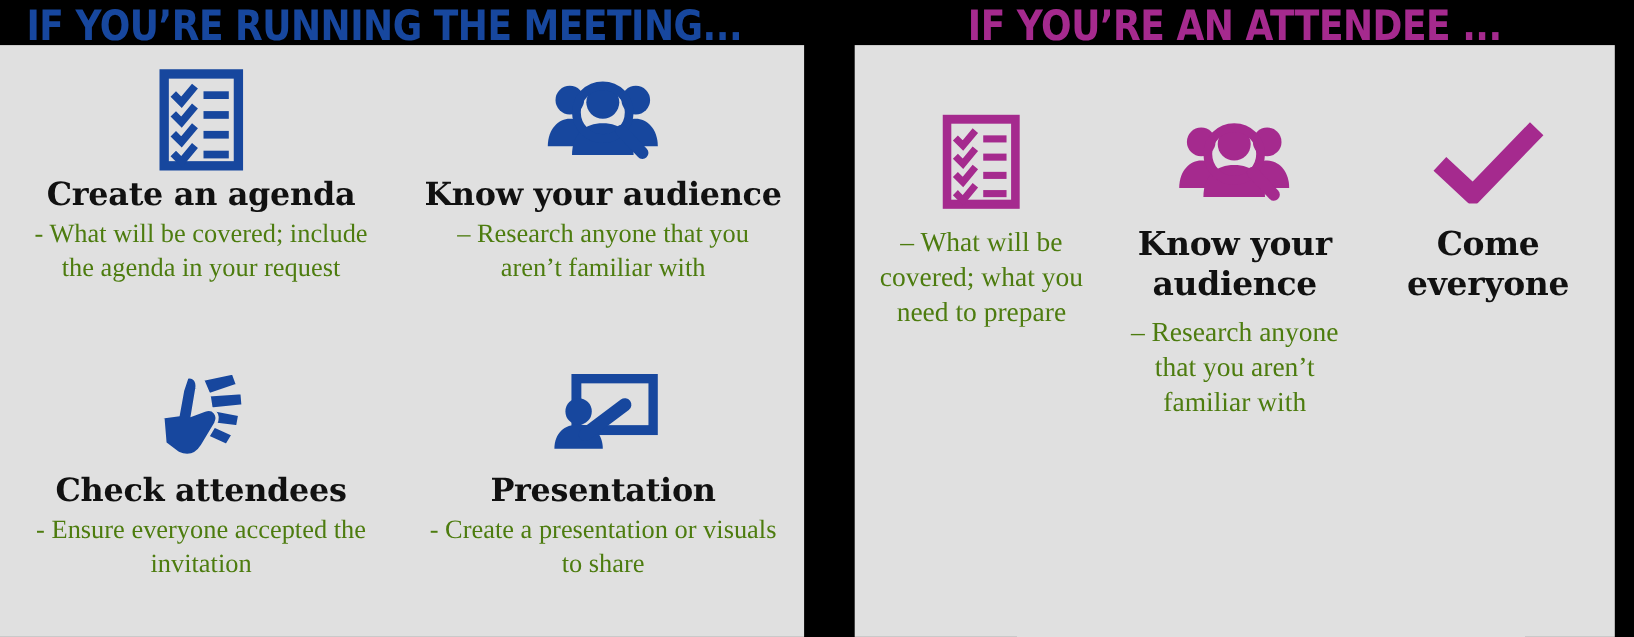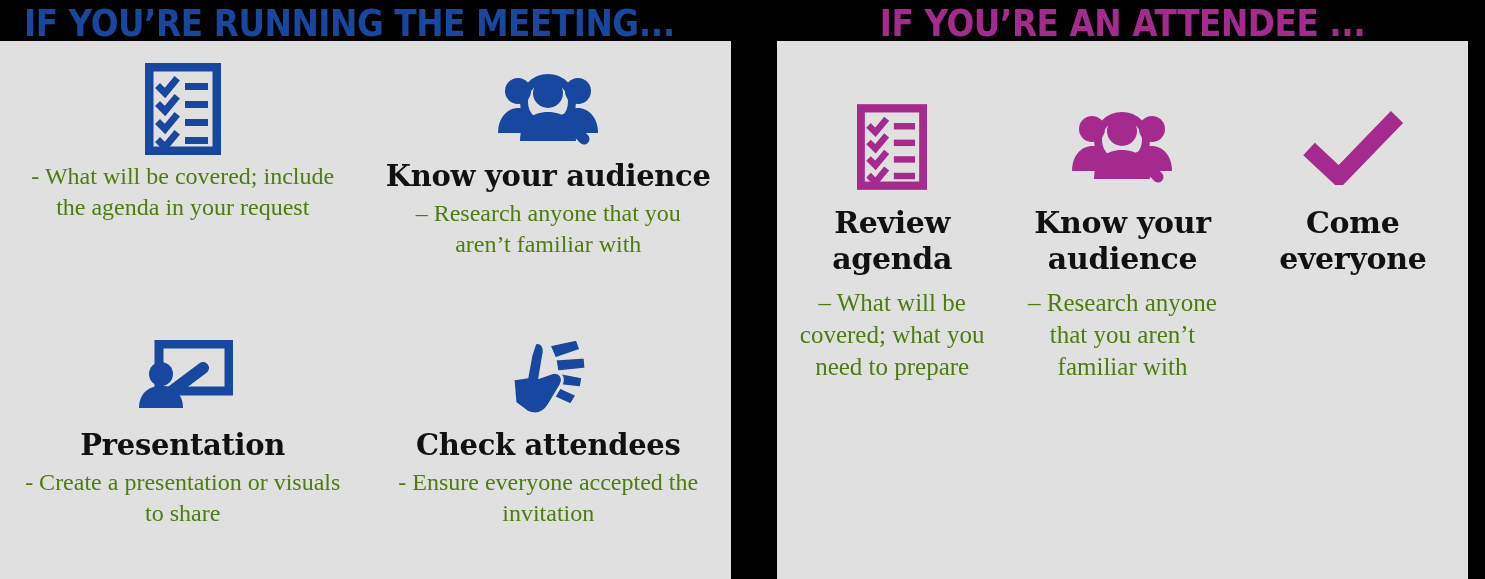--- a/index.html
+++ b/index.html
@@ -147,20 +147,21 @@
               <polyline points="15,79 20,84 30,72"></polyline>
             </g>
             <g fill="#17479e">
               <rect x="40" y="20" width="23" height="7"></rect>
               <rect x="40" y="38" width="23" height="7"></rect>
               <rect x="40" y="56" width="23" height="7"></rect>
               <rect x="40" y="74" width="23" height="7"></rect>
             </g>
           </svg>
         </span>
+        <h3 class="card-title">Create an agenda</h3>
         <p class="card-body">- What will be covered; include the agenda in your request</p>
       </div>
 
       <div class="card">
         <span class="card-icon">
           <svg class="ico" width="104" height="76" viewBox="0 0 104 76" aria-hidden="true">
             <g fill="#17479e">
               <circle cx="22" cy="20" r="13"></circle>
               <path d="M2 62 C2 46 12 37 22 37 C32 37 42 46 42 62 Z"></path>
               <circle cx="82" cy="20" r="13"></circle>
@@ -173,46 +174,46 @@
             </g>
             <line x1="69" y1="48" x2="88" y2="68" stroke="#17479e" stroke-width="11" stroke-linecap="round"></line>
           </svg>
         </span>
         <h3 class="card-title">Know your audience</h3>
         <p class="card-body">– Research anyone that you aren’t familiar with</p>
       </div>
 
       <div class="card">
         <span class="card-icon">
-          <svg class="ico" width="100" height="76" viewBox="0 0 100 76" aria-hidden="true">
-            <rect x="26" y="4" width="70" height="47" fill="none" stroke="#17479e" stroke-width="9"></rect>
-            <circle cx="28" cy="34" r="12" fill="#17479e"></circle>
-            <path d="M6 68 C6 54 15 46 28 46 C41 46 50 54 50 68 Z" fill="#17479e"></path>
-            <line x1="34" y1="55" x2="70" y2="28" stroke="#17479e" stroke-width="12" stroke-linecap="round"></line>
-          </svg>
-        </span>
-        <h3 class="card-title">Presentation</h3>
-        <p class="card-body">- Create a presentation or visuals to share</p>
-      </div>
-
-      <div class="card">
-        <span class="card-icon">
           <svg class="ico" width="86" height="82" viewBox="0 0 86 82" aria-hidden="true">
             <g fill="#17479e" stroke="#e0e0e0" stroke-width="3">
               <path d="M44 8 L72 2 L76 13 L50 22 Z"></path>
               <path d="M50 22 L80 20 L81 32 L52 35 Z"></path>
               <path d="M52 35 L78 40 L76 51 L50 48 Z"></path>
               <path d="M50 48 L72 58 L66 68 L46 59 Z"></path>
             </g>
             <path d="M30 6 C36 4 40 9 39 16 L35 40 L46 36 C54 33 60 40 56 48
                      L44 68 C39 76 31 79 22 75 L10 66 L8 42 L22 40 L26 18 Z" fill="#17479e" stroke="#e0e0e0" stroke-width="3"></path>
           </svg>
         </span>
         <h3 class="card-title">Check attendees</h3>
         <p class="card-body">- Ensure everyone accepted the invitation</p>
+      </div>
+
+      <div class="card">
+        <span class="card-icon">
+          <svg class="ico" width="100" height="76" viewBox="0 0 100 76" aria-hidden="true">
+            <rect x="26" y="4" width="70" height="47" fill="none" stroke="#17479e" stroke-width="9"></rect>
+            <circle cx="28" cy="34" r="12" fill="#17479e"></circle>
+            <path d="M6 68 C6 54 15 46 28 46 C41 46 50 54 50 68 Z" fill="#17479e"></path>
+            <line x1="34" y1="55" x2="70" y2="28" stroke="#17479e" stroke-width="12" stroke-linecap="round"></line>
+          </svg>
+        </span>
+        <h3 class="card-title">Presentation</h3>
+        <p class="card-body">- Create a presentation or visuals to share</p>
       </div>
 
     </div>
   </div>
 
   <div class="panel panel-right">
     <div class="grid-right">
 
       <div class="card">
         <span class="card-icon">
@@ -225,21 +226,20 @@
               <polyline points="15,79 20,84 30,72"></polyline>
             </g>
             <g fill="#a52a8e">
               <rect x="40" y="20" width="23" height="7"></rect>
               <rect x="40" y="38" width="23" height="7"></rect>
               <rect x="40" y="56" width="23" height="7"></rect>
               <rect x="40" y="74" width="23" height="7"></rect>
             </g>
           </svg>
         </span>
-        <h3 class="card-title">Review agenda</h3>
         <p class="card-body">– What will be covered; what you need to prepare</p>
       </div>
 
       <div class="card">
         <span class="card-icon">
           <svg class="ico" width="104" height="76" viewBox="0 0 104 76" aria-hidden="true">
             <g fill="#a52a8e">
               <circle cx="22" cy="20" r="13"></circle>
               <path d="M2 62 C2 46 12 37 22 37 C32 37 42 46 42 62 Z"></path>
               <circle cx="82" cy="20" r="13"></circle>

